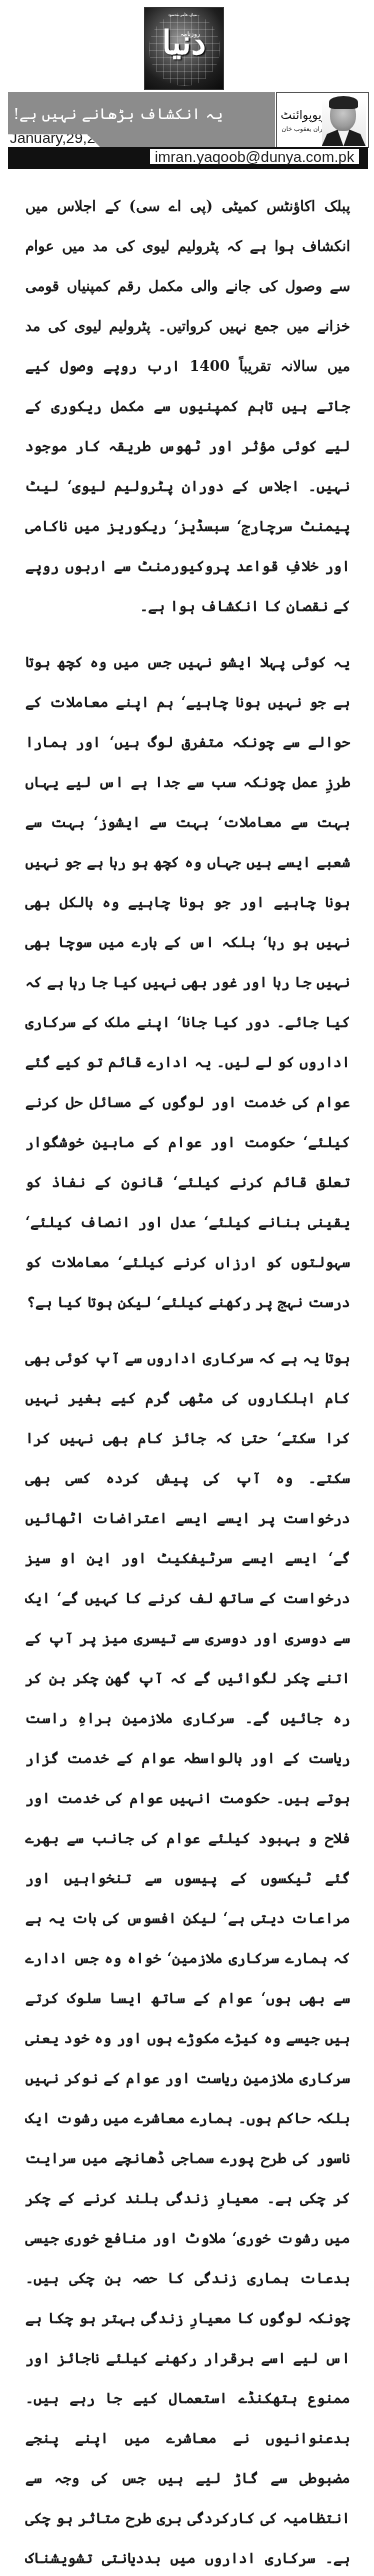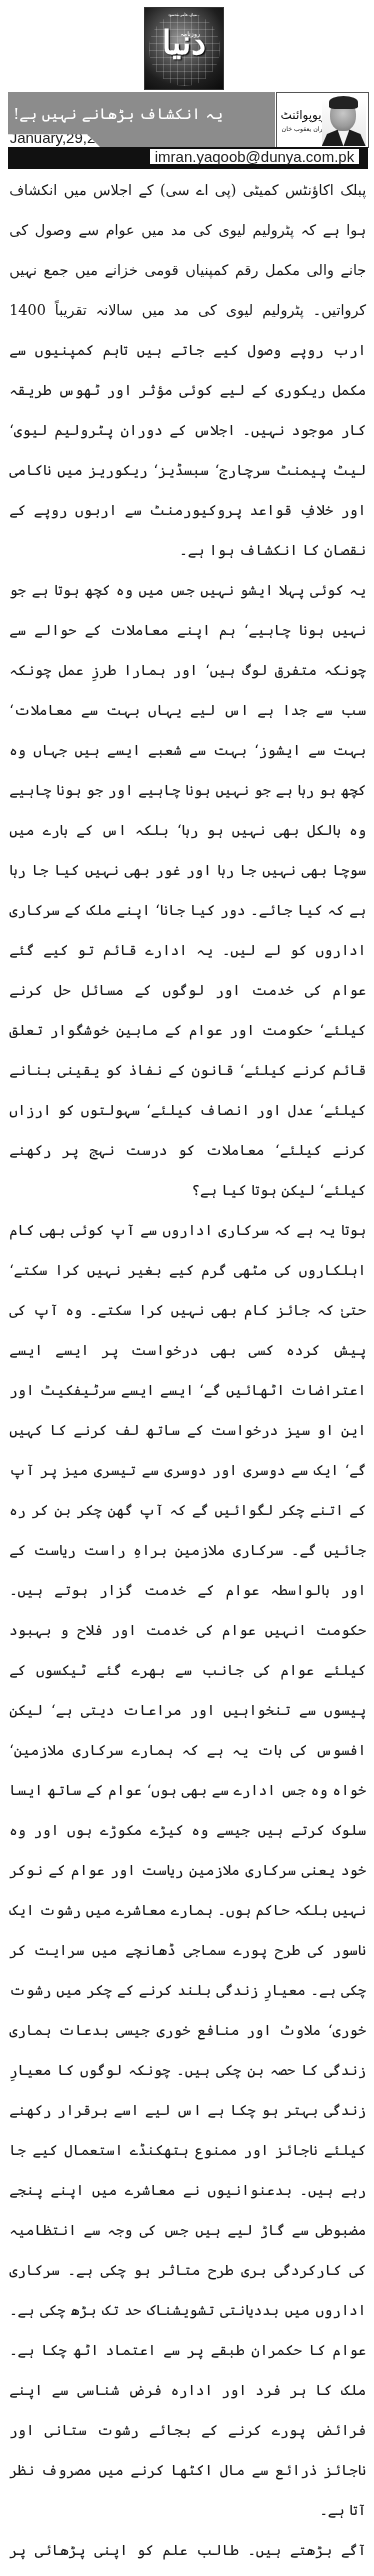--- a/index.html
+++ b/index.html
@@ -23,21 +23,21 @@
   .banner .photo { position:absolute; right:2.3px; top:1.2px; width:44px; height:52px; background:linear-gradient(180deg,#fff 0%,#fff 10%,#e6e6e6 100%); overflow:hidden; }
   .banner .photo .head { position:absolute; left:8px; top:4.6px; width:26.5px; height:32px; border-radius:48% 48% 45% 45%; background:radial-gradient(circle at 50% 45%, #c8c8c8 0%, #9a9a9a 60%, #6a6a6a 100%); }
   .banner .photo .hair { position:absolute; left:7px; top:2.3px; width:29px; height:12.7px; border-radius:50% 50% 20% 20%; background:#222; }
   .banner .photo .suit { position:absolute; left:0; bottom:0; width:44px; height:17.3px; background:#1c1c1c; clip-path:polygon(0 100%, 12% 30%, 40% 0, 60% 0, 88% 30%, 100% 100%); }
   .banner .photo .shirt { position:absolute; left:16px; bottom:0; width:11.5px; height:16px; background:#f2f2f2; clip-path:polygon(0 0,100% 0,50% 100%); }
 
   .strip { position:absolute; left:8px; top:147px; width:360px; height:22px; background:#111; }
   .strip .email { position:absolute; right:9.2px; top:2.3px; height:15px; line-height:15px; padding:0 4.6px; background:#fff; color:#222; font-family:"Liberation Sans", sans-serif; font-size:15px; }
 
   .article { position:absolute; left:9.2px; top:170px; width:357px; direction:rtl; text-align:justify; font-family:"DejaVu Serif", serif; font-size:14.4px; line-height:40px; color:#1a1a1a; }
-  .article p { margin:0; }
+  .article p { margin:16px;font-weight:bold; }
 </style>
 </head>
 <body>
 
 <div class="logo">
   <div class="grid"></div>
   <div class="tiny">میاں عامر محمود</div>
   <div class="sub">روزنامہ</div>
   <div class="mark">دنیا</div>
 </div>

